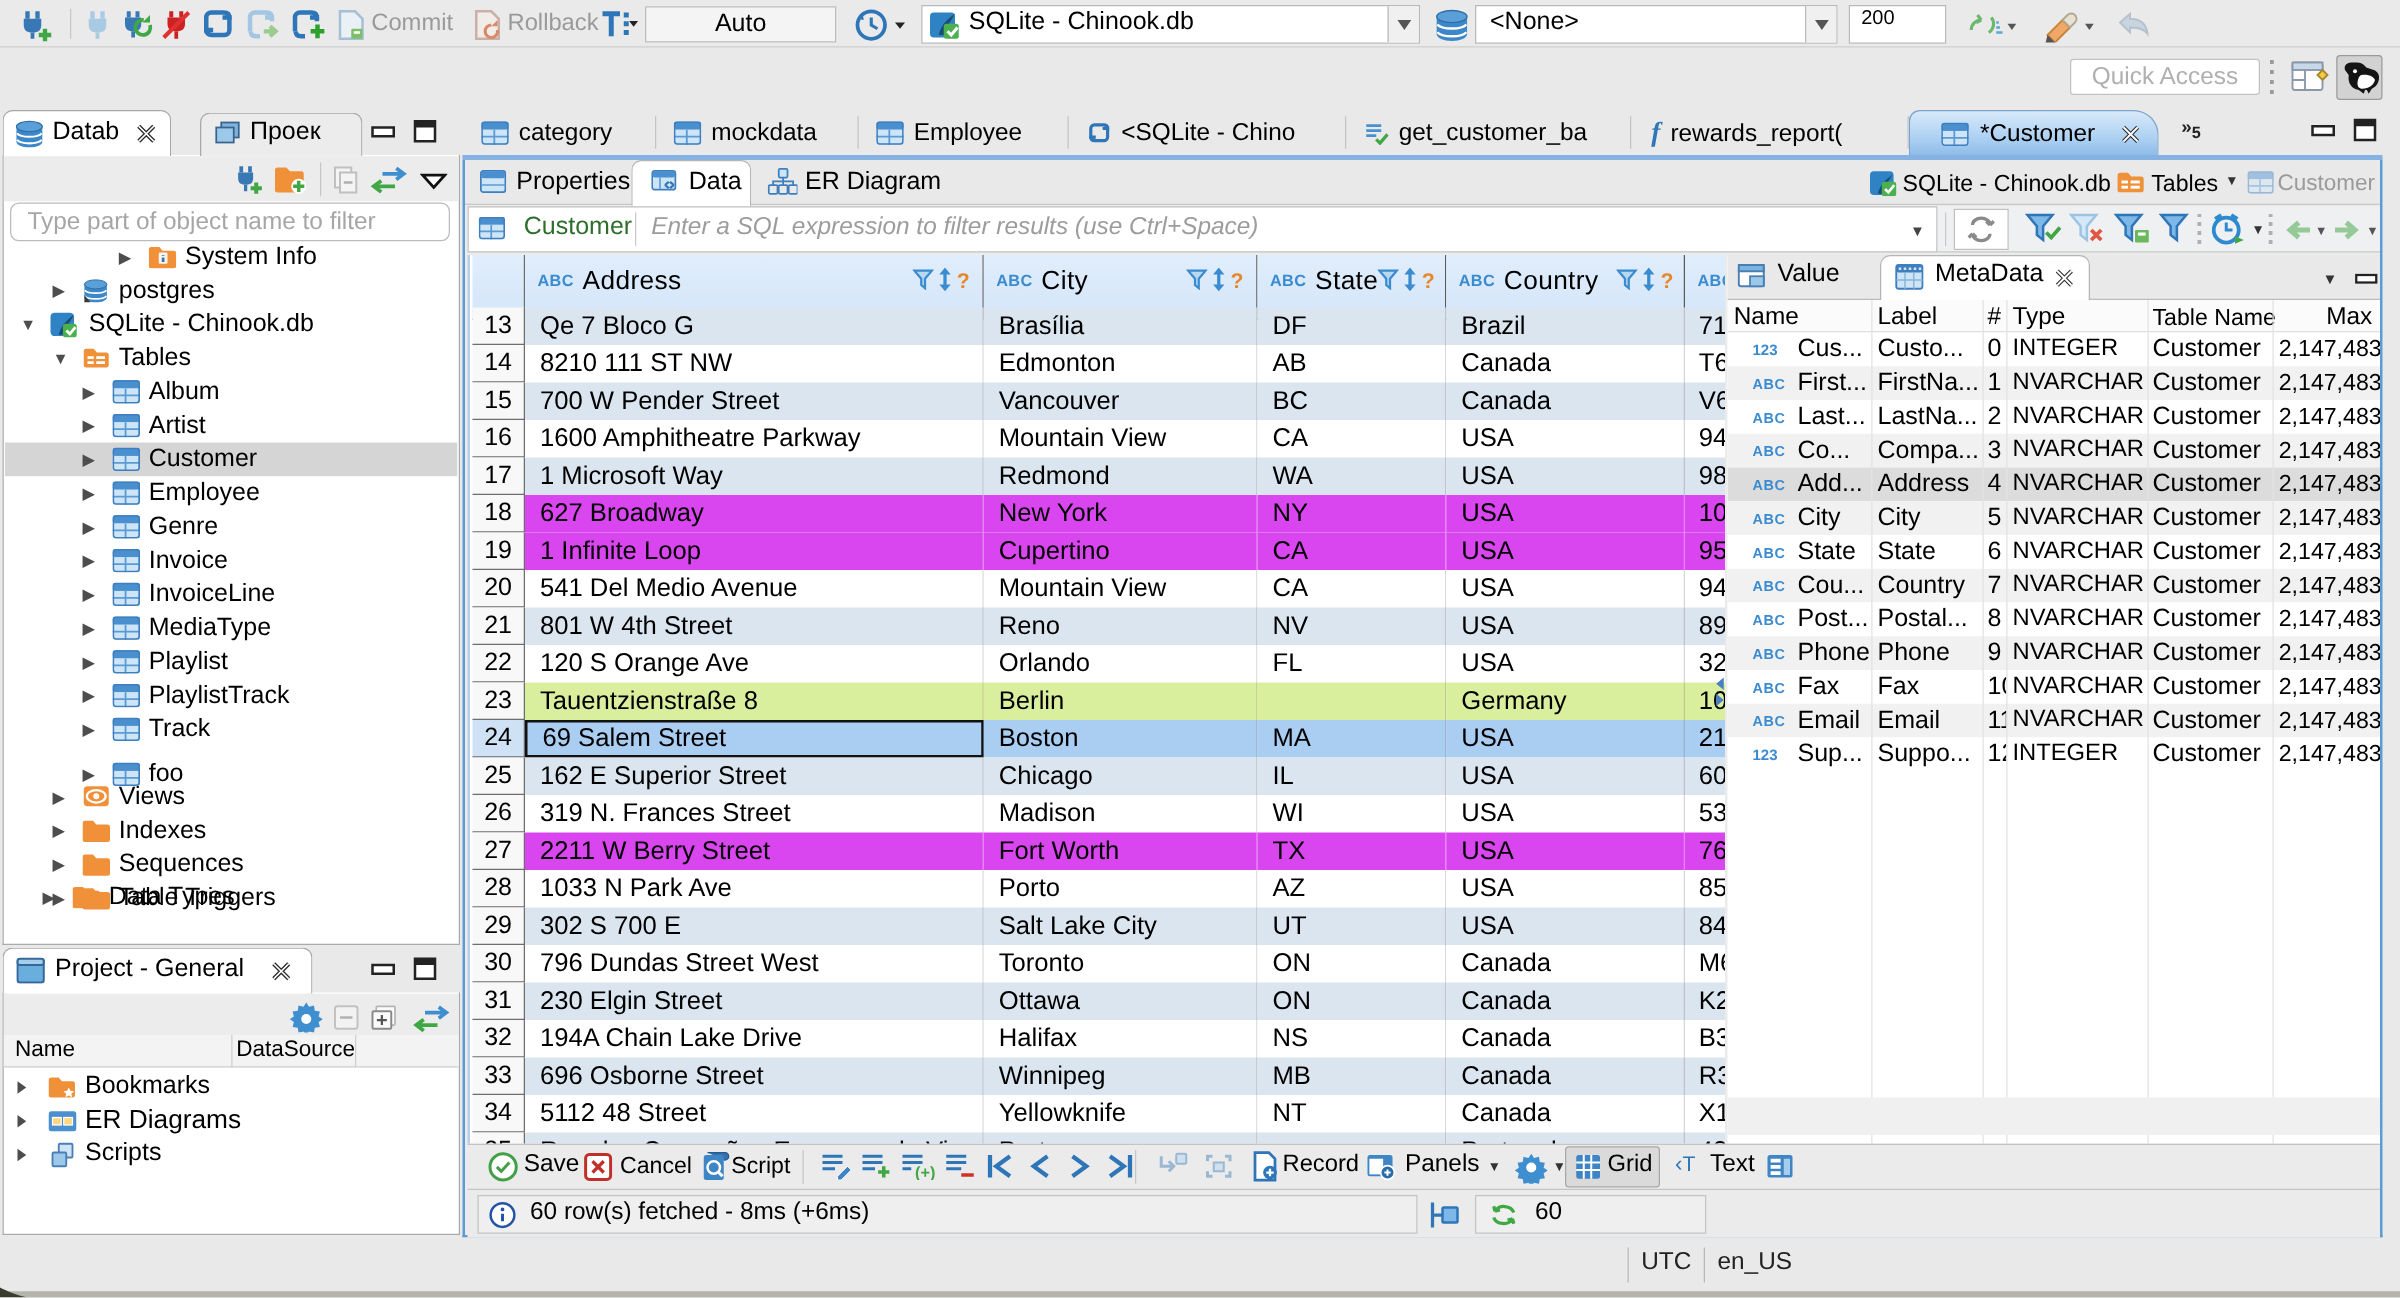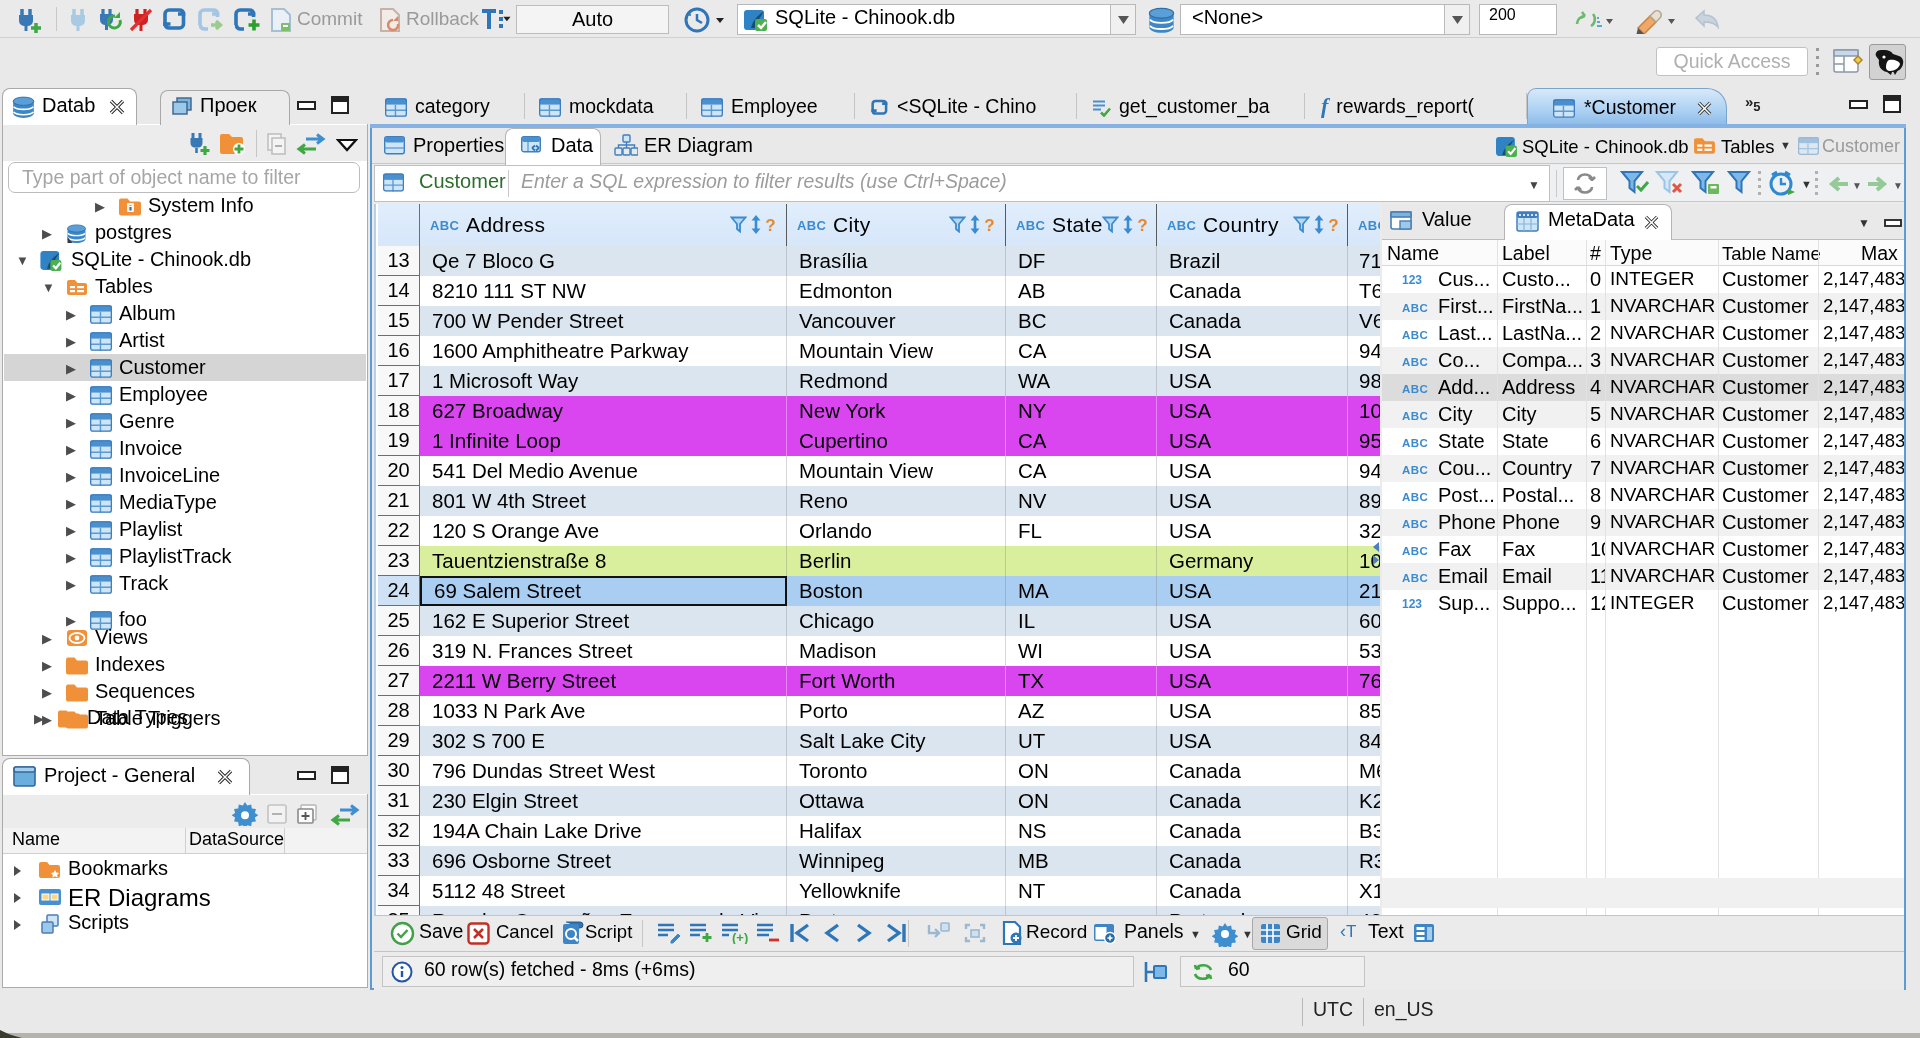--- a/index.html
+++ b/index.html
@@ -408,21 +408,21 @@
         <path d="M1 4 a2 2 0 0 1 2 -2 h6 l2.5 3 h8.5 a2 2 0 0 1 2 2 v9 a2 2 0 0 1 -2 2 h-17 a2 2 0 0 1 -2 -2 z" fill="#f0913a"></path>
         <path d="M17 10 l1.3 2.6 l2.9 0.3 l-2.1 2 l0.5 2.8 l-2.6 -1.4 l-2.6 1.4 l0.5 -2.8 l-2.1 -2 l2.9 -0.3 z" fill="#fff"></path>
       </svg>
     <div class="abs" style="left:68px;top:857px;font-size:20px">Bookmarks</div>
     <div class="abs" style="left:14px;top:888px"><span class="arr arr-r" style="border-left-width:7px;border-top-width:5px;border-bottom-width:5px"></span></div>
     <svg class="abs" style="left:38px;top:887px" width="24" height="20" viewBox="0 0 24 20">
         <rect x="1" y="2" width="22" height="16" rx="2" fill="#4a90cf"></rect>
         <rect x="4" y="7" width="7" height="6" fill="#ffd780" stroke="#fff" stroke-width="1"></rect>
         <rect x="13" y="7" width="7" height="6" fill="#ffd780" stroke="#fff" stroke-width="1"></rect>
       </svg>
-    <div class="abs" style="left:68px;top:884px;font-size:24px">ER Diagrams</div>
+    <div class="abs" style="left:68px;top:884px;font-size:21px">ER Diagrams</div>
     <div class="abs" style="left:14px;top:915px"><span class="arr arr-r" style="border-left-width:7px;border-top-width:5px;border-bottom-width:5px"></span></div>
     <svg class="abs" style="left:38px;top:913px" width="24" height="22" viewBox="0 0 24 22">
         <rect x="9" y="2" width="11" height="11" rx="1" fill="#cfe4f6" stroke="#4a7fb5" stroke-width="1.5"></rect>
         <rect x="4" y="9" width="11" height="11" rx="1" fill="#9cc8ea" stroke="#4a7fb5" stroke-width="1.5"></rect>
       </svg>
     <div class="abs" style="left:68px;top:911px;font-size:20px">Scripts</div>
   </div>
   <div id="edtabs">
     <div class="etab" style="left:5px;width:150px"><svg class="ticon" style="margin:0 8px 0 10px" viewBox="0 0 20 17">
           <use href="#i-table"></use>

